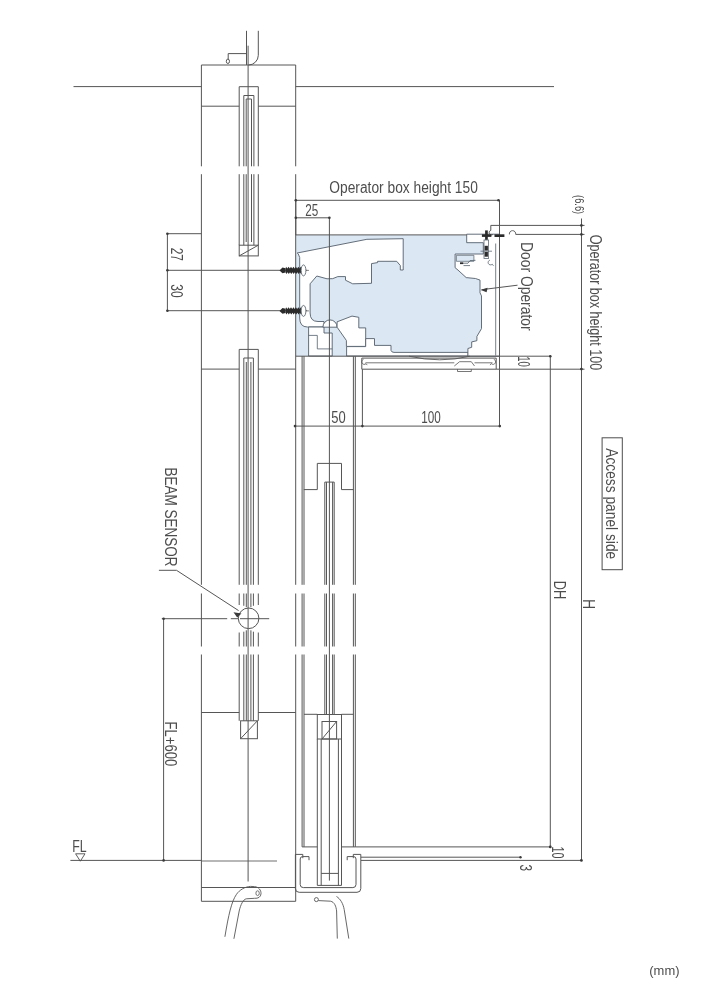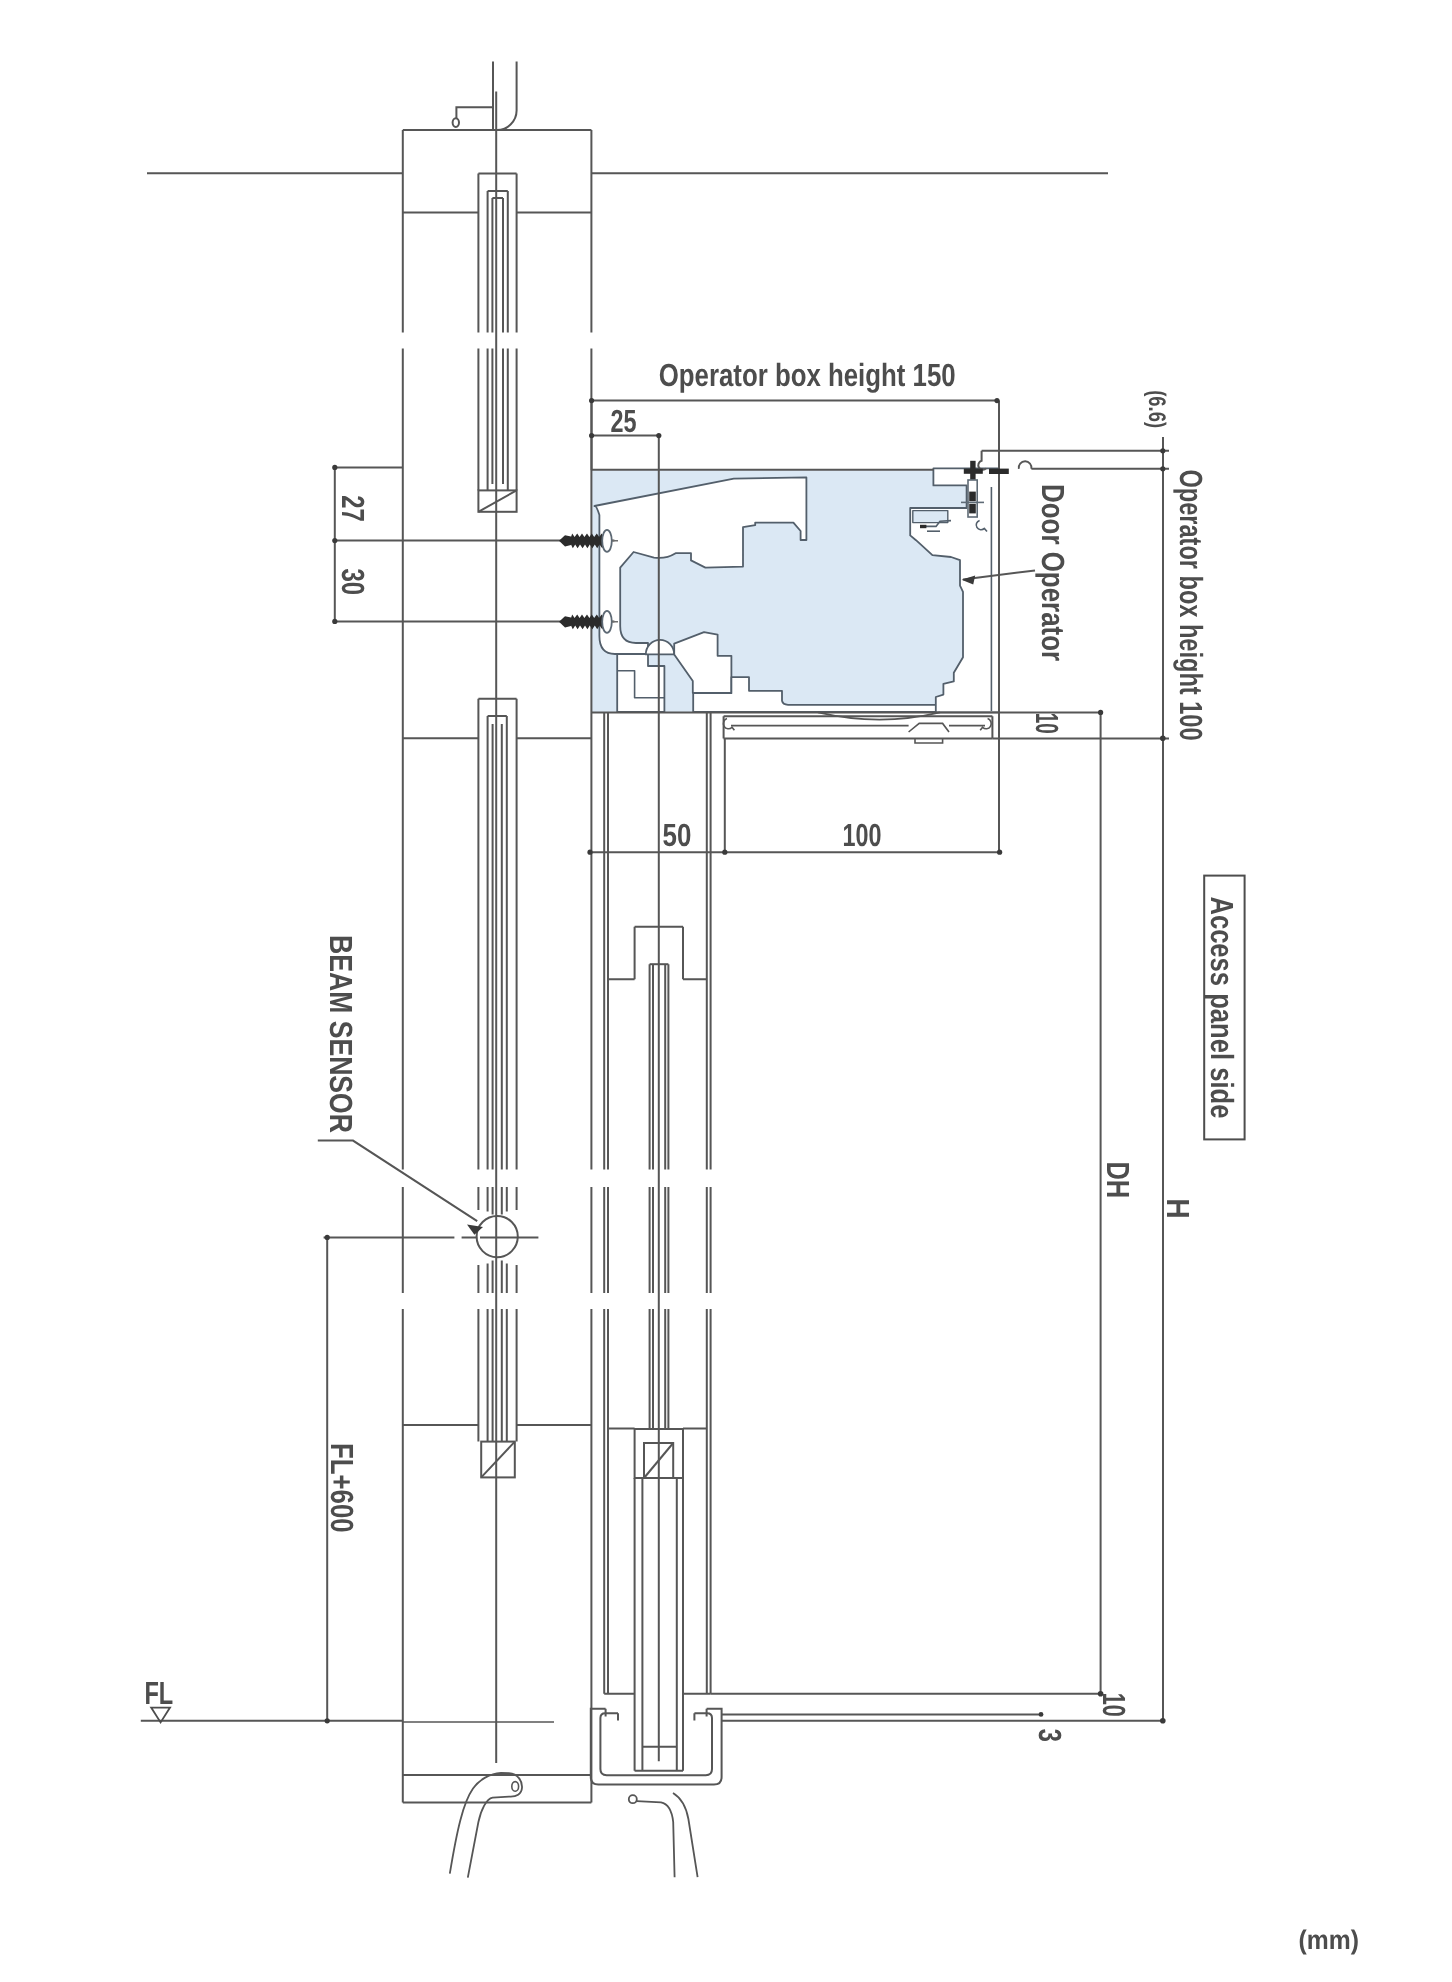--- a/index.html
+++ b/index.html
@@ -1,16 +1,16 @@
 <!DOCTYPE html>
 <html><head>
 <meta charset="utf-8">
 <style>
   html,body{margin:0;padding:0;background:#ffffff;}
-  .page{position:relative;width:726px;height:991px;background:#fff;overflow:hidden;font-weight:bold;}
+  .page{position:relative;width:726px;height:991px;background:#fff;overflow:hidden;}
   svg{position:absolute;left:0;top:0;}
   text{font-family:"Liberation Sans", sans-serif;fill:#4d4d4d;}
 </style>
 </head>
 <body>
 <div class="page">
 <svg width="726" height="991" viewBox="0 0 726 991">
 
 <g id="blue">
 <rect x="295.8" y="235.1" width="203.7" height="121.1" fill="#dbe8f4" stroke="none"></rect>

